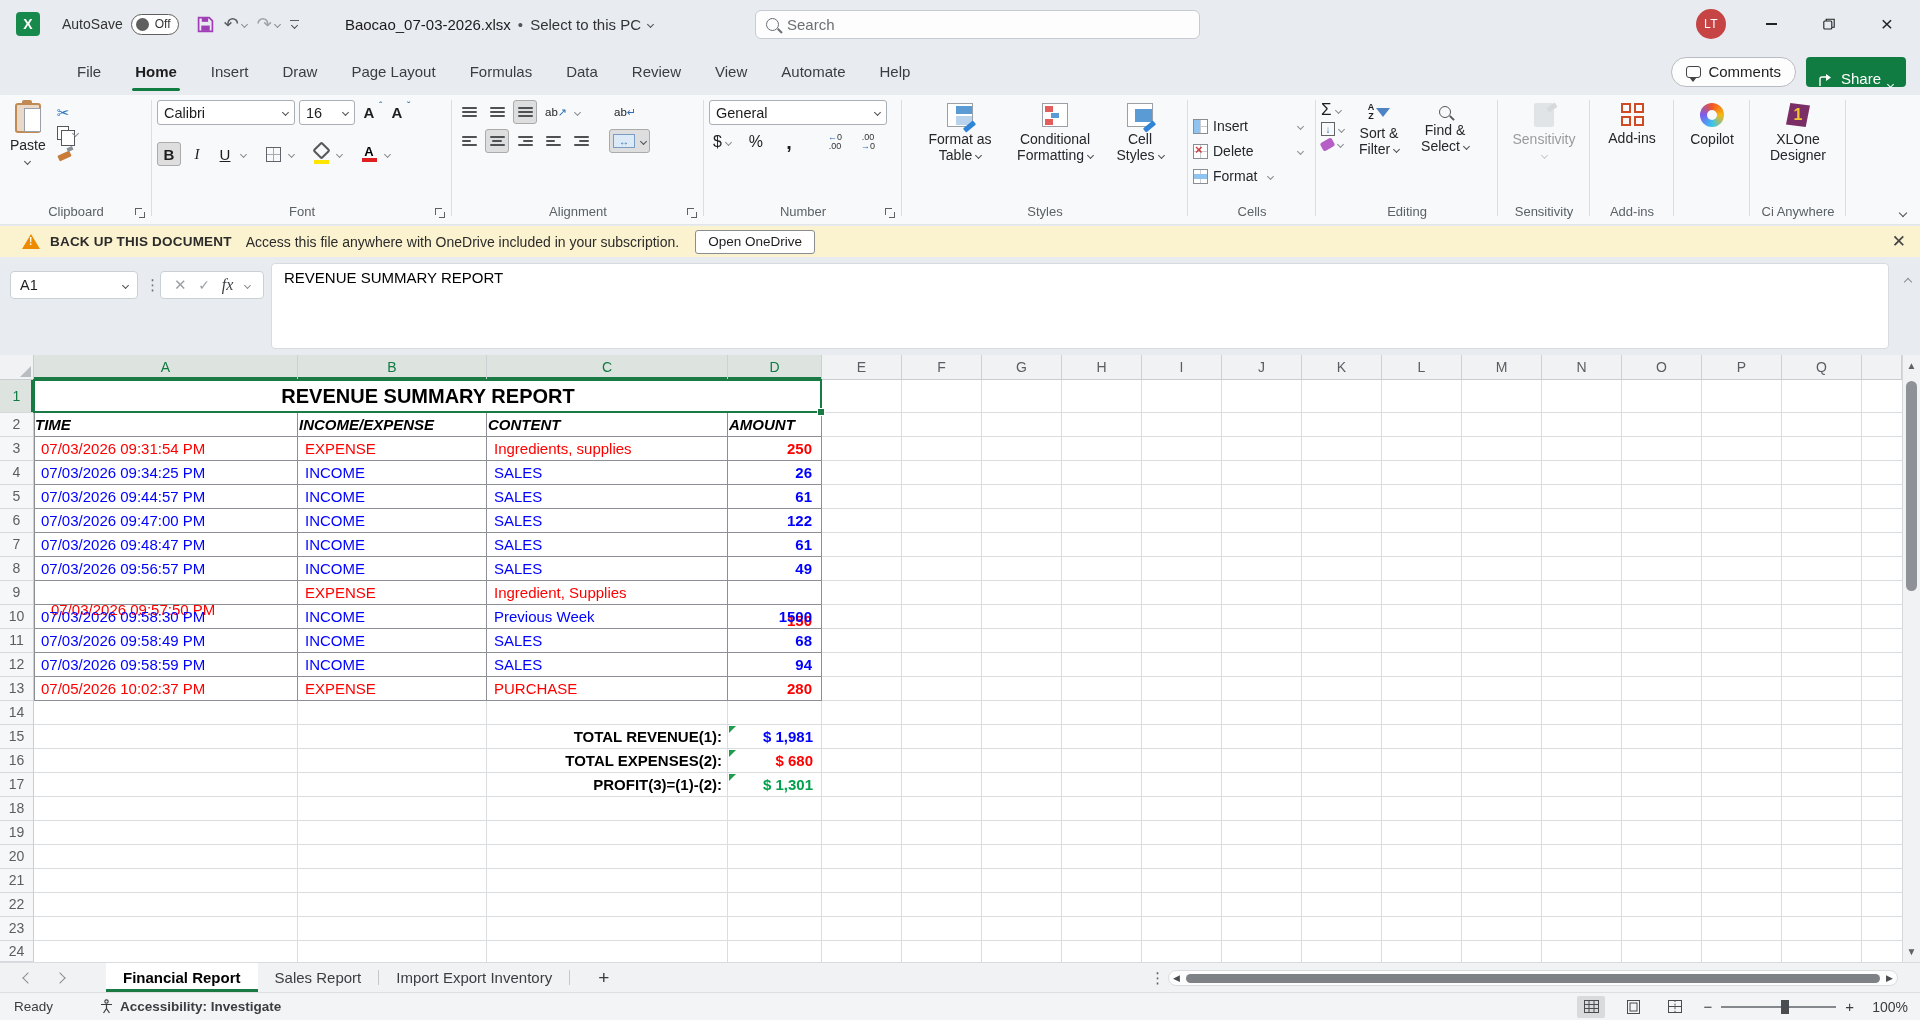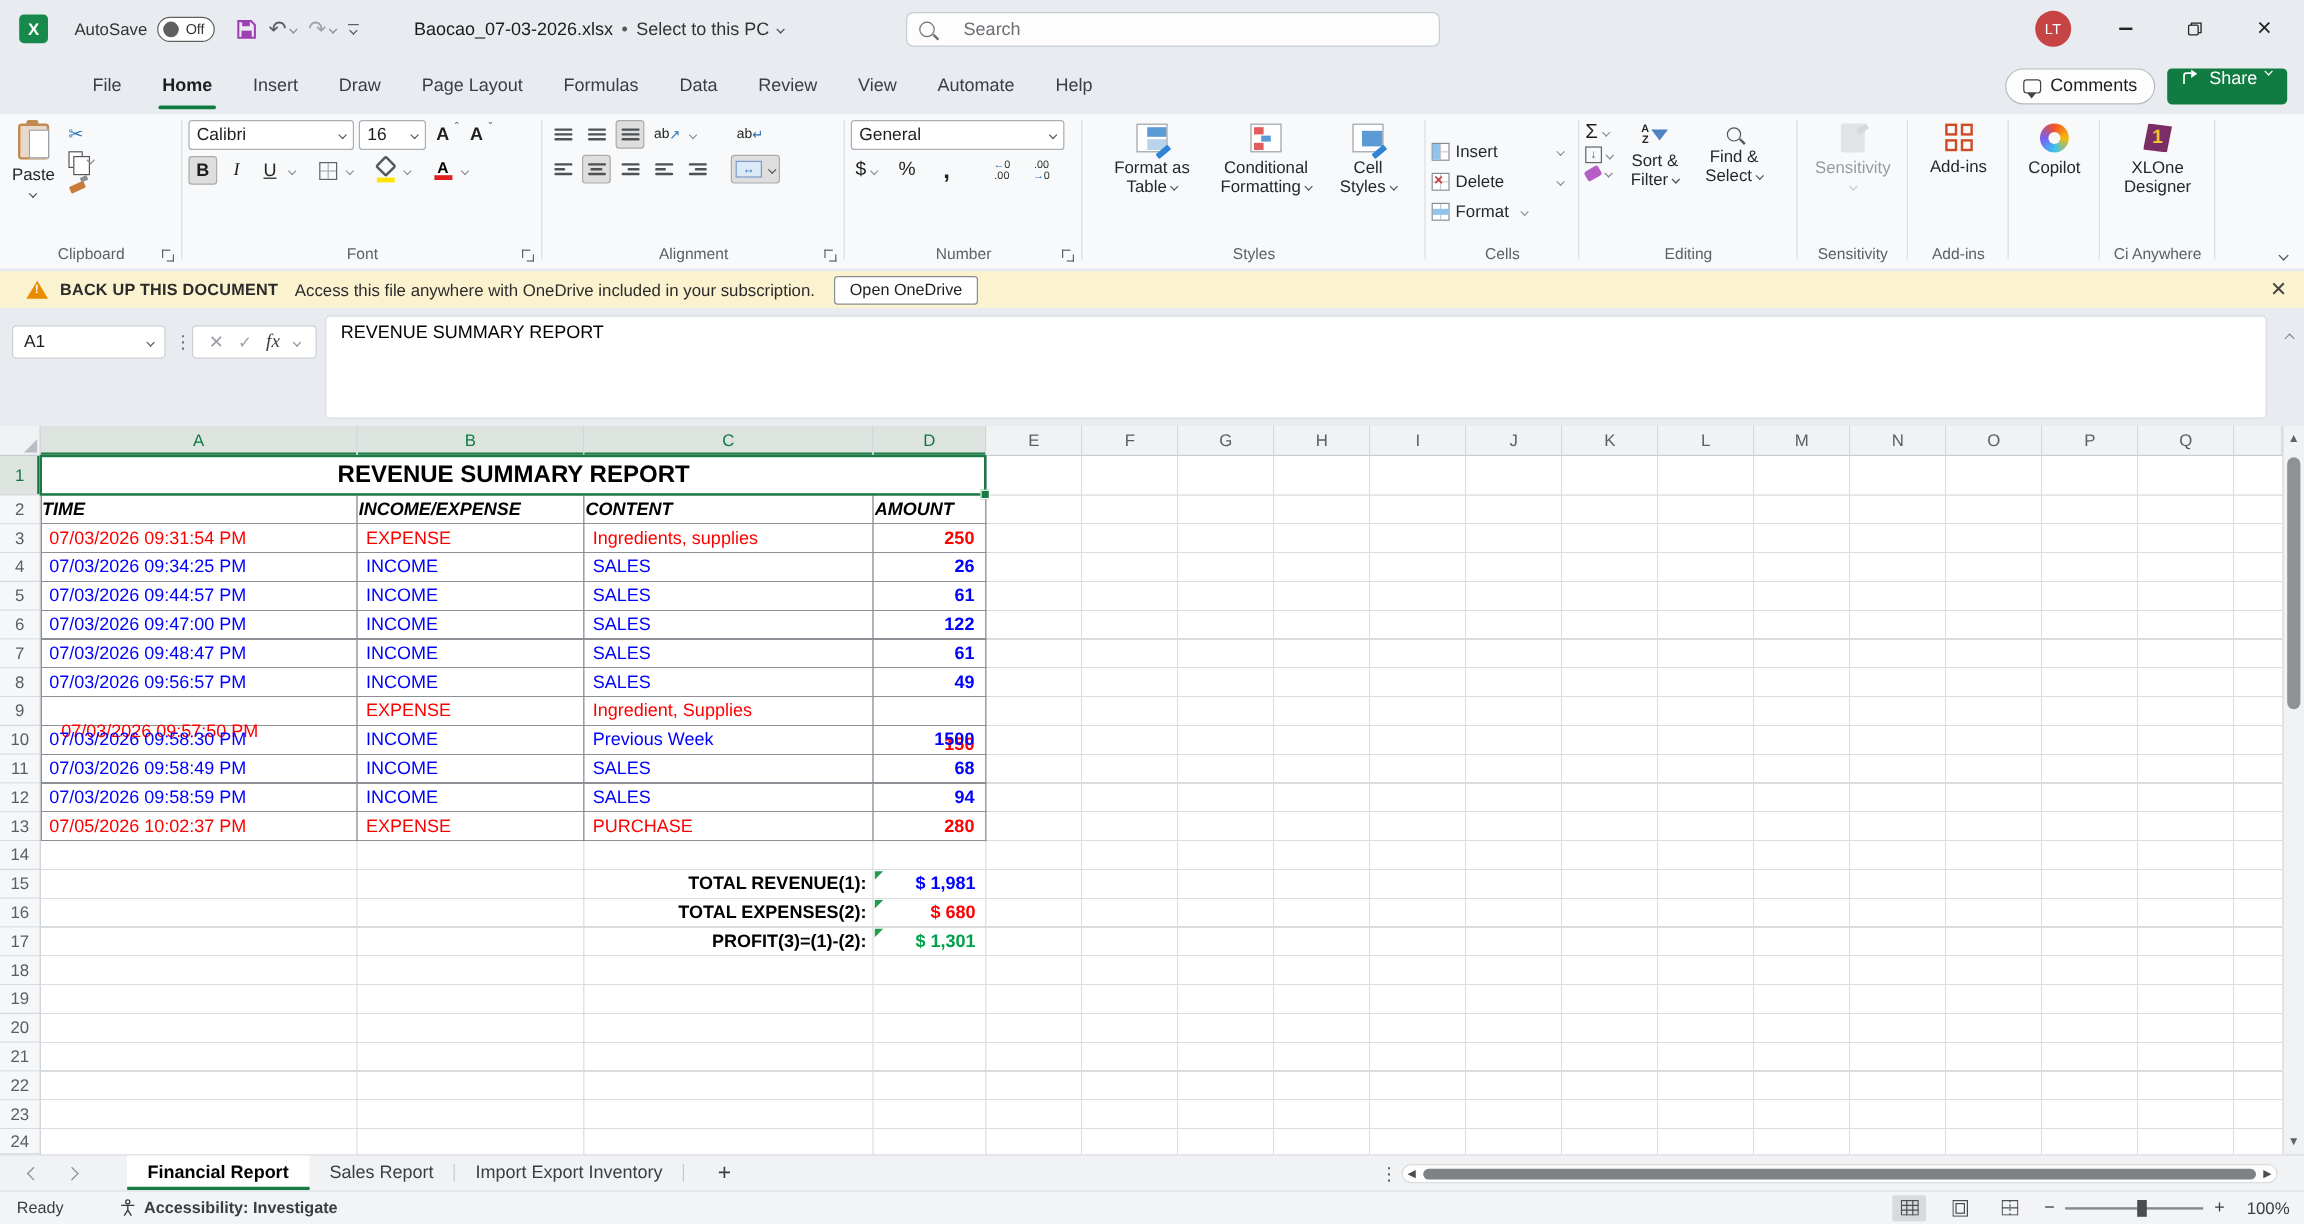--- a/index.html
+++ b/index.html
@@ -23,42 +23,42 @@
   .qat{display:flex;align-items:center;gap:10px;margin-left:18px;color:#5A5D61;}
   .qat .icon-btn{display:flex;align-items:center;gap:3px;}
   .save-svg{width:17px;height:17px;}
   .undo-g{font-size:18px;color:#5A5D61;}
   .undo-g.dis{color:#9FA3A7;}
   .qat-custom{display:flex;flex-direction:column;align-items:center;}
   .qat-custom .bar{width:9px;height:1.5px;background:#5A5D61;margin-bottom:2px;}
   #doc-title{margin-left:46px;font-size:15px;color:#1B1B1B;display:flex;align-items:center;gap:7px;white-space:nowrap;}
   #doc-title .dot{color:#555;}
   #doc-title .status{color:#333;}
-  #searchbox{position:absolute;left:755px;top:10px;width:445px;height:29px;background:#FDFDFD;border:1px solid #C6CBD1;border-radius:6px;display:flex;align-items:center;padding:0 10px;gap:24px;}
+  #searchbox{position:absolute;left:755px;top:10px;width:445px;height:29px;background:#FDFDFD;border:1px solid #C6CBD1;border-radius:6px;display:flex;align-items:center;padding:0 10px;gap:8px;}
   #searchbox input{border:none;outline:none;background:transparent;font-size:15px;color:#444;width:100%;font-family:"Liberation Sans",sans-serif;}
   #searchbox input::placeholder{color:#6B6F74;}
   .mag{width:13px;height:13px;border:1.6px solid #6B6F74;border-radius:50%;position:relative;flex:none;}
   .mag::after{content:"";position:absolute;width:6px;height:1.6px;background:#6B6F74;transform:rotate(45deg);left:10px;top:11px;}
   #avatar{position:absolute;left:1696px;top:9px;width:30px;height:30px;border-radius:50%;background:#C64444;color:#fff;font-size:12px;display:flex;align-items:center;justify-content:center;letter-spacing:.5px;}
   .wbtn{position:absolute;top:0;width:58px;height:48px;display:flex;align-items:center;justify-content:center;color:#222;font-size:17px;}
   #btn-min{left:1742px;} #btn-max{left:1800px;} #btn-close{left:1858px;}
   #btn-min .bar{width:11px;height:1.2px;background:#222;}
   .restore-svg{width:12px;height:12px;}
 
   
   #tabrow{position:absolute;left:0;top:48px;width:1920px;height:47px;background:#E8ECF0;display:flex;align-items:center;padding-left:46px;}
   #ribbon-tabs{display:flex;align-items:center;height:100%;margin-left:14px;gap:0;}
   .rtab{padding:0 17px;font-size:15px;color:#3A3D41;height:100%;display:flex;align-items:center;position:relative;}
   .rtab.active{color:#1E1E1E;font-weight:bold;}
   .rtab.active::after{content:"";position:absolute;left:14px;right:14px;bottom:4px;height:3px;background:#107C41;border-radius:2px;}
   #tabrow-right{margin-left:auto;display:flex;align-items:center;gap:10px;margin-right:14px;}
   #comments-btn{display:flex;align-items:center;gap:7px;background:#FDFDFD;border:1px solid #B8BCC0;border-radius:15px;height:30px;padding:0 14px;font-size:15px;color:#1E1E1E;}
   .bubble{width:15px;height:12px;border:1.5px solid #444;border-radius:3px;position:relative;}
   .bubble::after{content:"";position:absolute;left:2px;top:10px;border-left:4px solid transparent;border-right:4px solid transparent;border-top:5px solid #444;}
-  #share-btn{display:flex;align-items:flex-start;gap:7px;background:#107C41;border-radius:4px;height:30px;padding:0 13px;font-size:15px;color:#fff;}
+  #share-btn{display:flex;align-items:flex-end;gap:7px;background:#107C41;border-radius:4px;height:30px;padding:0 13px;font-size:15px;color:#fff;}
   .share-svg{width:15px;height:14px;}
 
   
   #ribbon{position:absolute;left:0;top:95px;width:1920px;height:130px;background:#F7F9FA;display:flex;border-bottom:1px solid #E3E6E9;}
   .rgrp{position:relative;display:flex;flex-direction:column;padding:5px 5px 0;}
   .rgrp::after{content:"";position:absolute;right:0;top:5px;bottom:8px;width:1px;background:#DADEE2;}
   .rgrp-body{flex:1;display:flex;}
   .rgrp-label{height:22px;font-size:13px;color:#5C6166;display:flex;align-items:center;justify-content:center;position:relative;padding-bottom:4px;}
   .dlg{position:absolute;right:2px;bottom:6px;width:10px;height:10px;}
   .dlg::before{content:"";position:absolute;left:0;top:0;width:6px;height:6px;border-left:1px solid #5C6166;border-top:1px solid #5C6166;}
@@ -325,21 +325,21 @@
           <span class="ic-brush"></span>
         </div>
       </div>
       <div class="rgrp-label">
           <span>Clipboard</span>
           <span class="dlg"></span>
         </div>
     </div>
 
     <div class="rgrp" style="width:300px">
-      <div class="rgrp-body" style="flex-direction:column;gap:5px;">
+      <div class="rgrp-body" style="flex-direction:column;gap:17px;">
         <div class="rrow">
           <div class="combo" style="width:138px">
               <span>Calibri</span>
               <span class="chev sm"></span>
             </div>
           <div class="combo" style="width:56px">
               <span>16</span>
               <span class="chev sm"></span>
             </div>
           <span class="rbtn ic-grow">A<i>ˆ</i></span>

